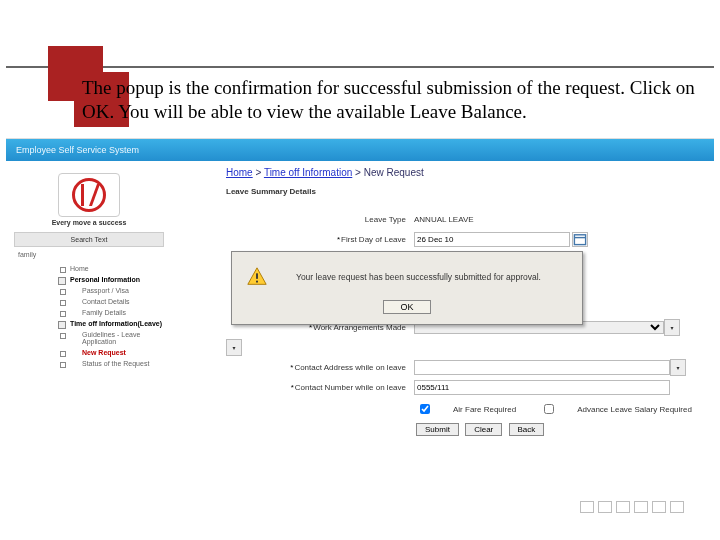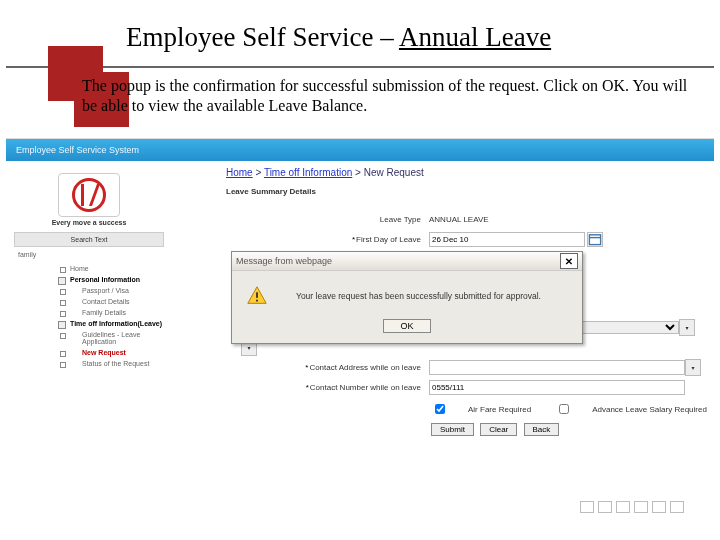--- a/index.html
+++ b/index.html
@@ -2,42 +2,42 @@
 <html><head>
 <meta charset="utf-8">
 <style>
   html,body{margin:0;padding:0;width:720px;height:540px;font-family:Arial,Helvetica,sans-serif;background:#fff;overflow:hidden}
   .slide{position:relative;width:720px;height:540px}
   .hdr{position:relative;height:66px}
   .title{font-family:"Times New Roman",serif;font-size:27px;position:absolute;top:22px;left:126px;color:#000}
   .title .u{text-decoration:underline}
   .redsq1{position:absolute;left:48px;top:46px;width:55px;height:55px;background:#a22}
   .redsq2{position:absolute;left:74px;top:72px;width:55px;height:55px;background:#a22}
-  .instruc{font-family:"Times New Roman",serif;font-size:16px;position:absolute;left:82px;top:76px;width:620px;line-height:1.25}
+  .instruc{font-family:"Times New Roman",serif;font-size:19px;position:absolute;left:82px;top:76px;width:620px;line-height:1.25}
   .hr{position:absolute;left:6px;right:6px;top:66px;border-top:2px solid #666}
   .shot{position:absolute;left:6px;top:138px;width:708px;height:378px;background:#fff;border-top:1px solid #ddd}
   .appbar{position:relative;height:22px;background:linear-gradient(#3bb0e6,#238fcf);color:#eaf6fe;font-size:9px;line-height:22px;padding-left:10px}
   .leftcol{position:absolute;left:8px;top:28px;width:150px;font-size:7px;color:#333}
   .logo{width:60px;height:42px;border:1px solid #ccc;border-radius:4px;display:flex;align-items:center;justify-content:center;margin:6px auto 2px}
   .fsl{width:28px;height:28px;border:3px solid #c22;border-radius:50%;position:relative}
   .fsl:before,.fsl:after{content:"";position:absolute;background:#c22}
   .fsl:before{width:3px;height:22px;left:6px;top:3px}
   .fsl:after{width:3px;height:22px;left:18px;top:3px;transform:skewX(-20deg)}
   .tagline{font-size:7px;text-align:center;margin:2px 0 6px;font-weight:bold}
   .searchbar{background:#e8e8e8;font-size:7px;text-align:center;padding:3px 0;border:1px solid #ccc;margin-bottom:6px}
   .nav li{list-style:none;margin:4px 0;padding-left:16px;position:relative;color:#666}
   .nav li:before{content:"";position:absolute;left:6px;top:2px;width:4px;height:4px;border:1px solid #888;background:#fff}
   .nav .grp:before{width:6px;height:6px;border:1px solid #888;left:4px;top:1px;background:#eee}
   .nav .grp{color:#000;font-weight:bold}
   .nav .sub{padding-left:28px}
   .nav .new{color:#b00;font-weight:bold}
   .crumb{position:absolute;left:220px;top:28px;font-size:10px;color:#336}
   .crumb a{color:#23c;text-decoration:underline}
   .sect{position:absolute;left:220px;top:48px;font-size:8px;font-weight:bold;color:#333}
-  .form{position:absolute;left:235px;top:70px;width:470px;font-size:8px;color:#333}
+  .form{position:absolute;left:220px;top:70px;width:470px;font-size:8px;color:#333}
   .row{display:flex;align-items:center;height:20px}
   .row label{width:180px;text-align:right;padding-right:8px;color:#333}
   .row .req:before{content:"*";color:#000;margin-right:1px}
   .row input[type=text],.row select{height:13px;width:150px;font-size:8px;border:1px solid #bbb;padding:0 2px}
   .row .mini{width:14px;height:13px;border:1px solid #bbb;margin-left:2px;display:inline-flex;align-items:center;justify-content:center;font-size:6px;background:#fff}
   .row .dd{width:14px;height:15px;border:1px solid #bbb;margin-left:0;display:inline-flex;align-items:center;justify-content:center;font-size:6px;background:#eee}
   .chkline{font-size:8px;display:flex;align-items:center;gap:20px;margin:4px 0 6px 190px}
   .chkline input{width:10px;height:10px}
   .btns{margin-left:190px}
   .btns button{font-size:8px;padding:1px 8px;border:1px solid #888;background:#eee;margin-right:4px}
@@ -52,25 +52,20 @@
   .dlgmsg{font-size:8.5px;color:#333}
   .dlgfoot{text-align:center;padding:6px 0 10px}
   .dlgfoot button{font-size:9px;padding:1px 16px;border:1px solid #888;background:#f4f2ea}
   .pager{position:absolute;right:30px;bottom:4px;display:flex;gap:4px}
   .pager span{width:12px;height:10px;border:1px solid #bdbdbd}
 </style>
 </head>
 <body>
 
 <div class="slide">
-  <div class="hdr">
-    <div class="title">
-      <span>Employee Self Service – </span><span class="u">Annual Leave</span>
-    </div>
-  </div>
   <div class="hr"></div>
   <div class="redsq1"></div>
   <div class="redsq2"></div>
   <div class="instruc">The popup is the confirmation for successful submission of the request. Click on OK. You will be able to view the available Leave Balance.</div>
 
   <div class="shot">
     <div class="appbar">Employee Self Service System</div>
 
     <div class="leftcol">
       <div class="logo">
@@ -142,24 +137,20 @@
         <span>Advance Leave Salary Required</span>
       </div>
       <div class="btns">
         <button>Submit</button>
         <button>Clear</button>
         <button>Back</button>
       </div>
     </div>
 
     <div class="dlg">
-      <div class="dlgbar">
-        <span class="dlgtitle">Message from webpage</span>
-        <span class="xbtn">✕</span>
-      </div>
       <div class="dlgbody">
         <span class="warn">
           <svg viewBox="0 0 24 24">
               <path d="M12 2 L22 20 L2 20 Z" fill="#ffcc33" stroke="#aa7700"></path>
               <rect x="11" y="8" width="2" height="6" fill="#333"></rect>
               <rect x="11" y="16" width="2" height="2" fill="#333"></rect>
             </svg>
         </span>
         <span class="dlgmsg">Your leave request has been successfully submitted for approval.</span>
       </div>

